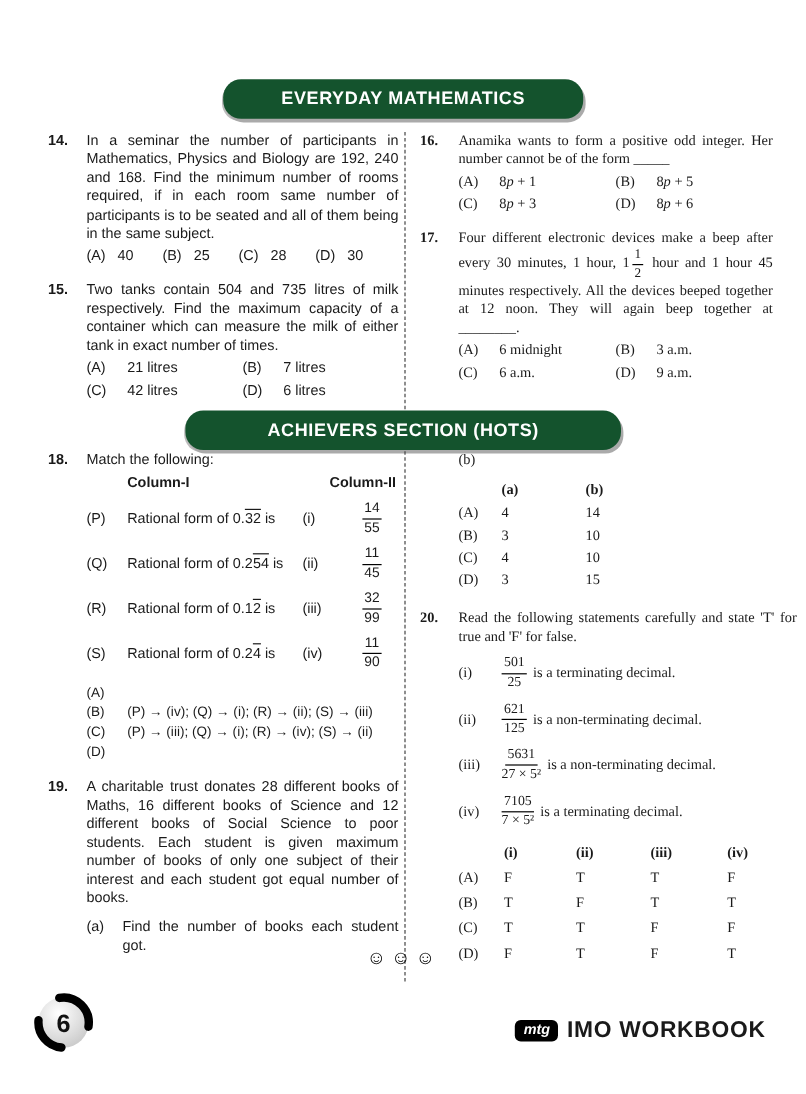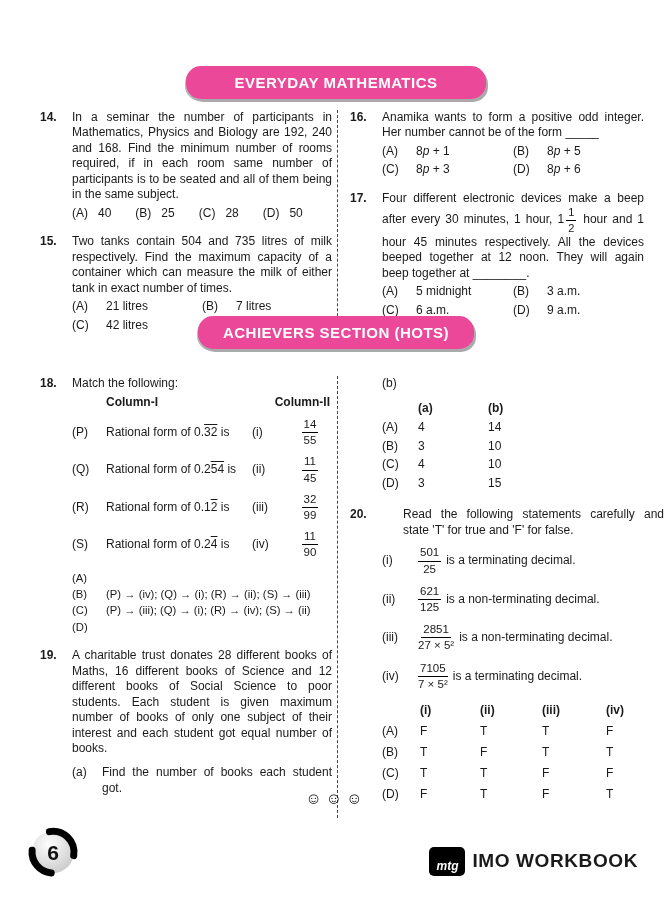--- a/index.html
+++ b/index.html
@@ -5,32 +5,32 @@
   html,body { margin:0; padding:0; }
   body { font-family: "Liberation Sans", sans-serif; background:#888; }
   .page {
     position:relative; width:672px; height:912px; margin:0 auto;
     background:#fff; color:#1a1a1a; overflow:hidden;
     font-size:12px; line-height:1.29;
   }
   
   .banner {
     position:absolute; left:50%; transform:translateX(-50%);
-    background:#ec4899; color:#fff; font-weight:bold; font-size:15px;
+    background:#14532d; color:#fff; font-weight:bold; font-size:15px;
     letter-spacing:.5px; text-align:center; padding:7px 0;
     border-radius:15px; box-shadow:2px 3px 0 #aaa, -1px 2px 0 #bbb;
   }
   .banner1 { top:66px; width:300px; }
-  .banner2 { top:316px; width:276px; }
+  .banner2 { top:342px; width:363px; }
   
   .section { position:absolute; left:0; right:0; display:flex; padding:0 28px 0 40px; box-sizing:border-box; }
   .section1 { top:110px; }
   .section2 { top:376px; }
   .col-left  { width:292px; flex:0 0 auto; }
-  .col-right { flex:1 1 auto; border-left:1px dashed #444; margin-left:5px; padding-left:12px; }
+  .col-right { flex:1 1 auto; border-left:1px dashed #444; margin-left:5px; padding-left:12px;font-family:Liberation Serif, serif; }
   
   .question { display:grid; grid-template-columns:32px 1fr; margin-bottom:13px; }
   .qnum { font-weight:bold; }
   .qtext { text-align:justify; }
   .opts-row { display:flex; gap:24px; margin-top:3px; }
   .opts-grid { display:grid; grid-template-columns:1fr 1fr; row-gap:3px; margin-top:3px; }
   .opt { display:flex; }
   .opt .olabel { width:34px; flex:0 0 auto; }
   .opts-row .opt .olabel { width:auto; margin-right:10px; }
   .italic { font-style:italic; }
@@ -50,26 +50,26 @@
   .subq { display:grid; grid-template-columns:30px 1fr; margin-top:9px; }
   
   .books-table { margin:8px 0 2px 0; }
   .books-row { display:grid; grid-template-columns:36px 70px 70px; line-height:1.55; }
   .tf-table { margin-top:8px; }
   .tf-row { display:grid; grid-template-columns:38px 60px 62px 64px 58px; line-height:1.75; }
   .thead { font-weight:bold; }
   
   .stmt { display:grid; grid-template-columns:34px auto 1fr; align-items:center; margin-bottom:9px; }
   .stmt .frac { font-size:11.5px; justify-self:start; margin-right:5px; }
-  .q20 .qtext { margin-bottom:8px;margin-left:21px; }
+  .q20 .qtext { margin-bottom:8px; }
   
   .smileys { position:absolute; top:789px; left:0; width:100%; text-align:center; font-size:16px; letter-spacing:4px; color:#000; }
   .page-badge { position:absolute; left:26px; top:822px; }
   .brand-footer { position:absolute; right:34px; top:847px; display:flex; align-items:center; gap:7px; }
-  .mtg-logo { background:#000; color:#fff; border-radius:5px; padding:12px 7px 3px; font-weight:bold; font-style:italic; font-size:12px; line-height:1.2; }
+  .mtg-logo { background:#000; color:#fff; border-radius:5px; padding:1px 7px 3px; font-weight:bold; font-style:italic; font-size:12px; line-height:1.2; }
   .book-title { font-weight:bold; font-size:19px; letter-spacing:.6px; }
 </style>
 </head>
 <body>
 
 <div class="page">
 
   <div class="banner banner1">EVERYDAY MATHEMATICS</div>
 
   <div class="section section1">
@@ -87,21 +87,21 @@
             <span class="opt">
                 <span class="olabel">(B)</span>
                 <span>25</span>
               </span>
             <span class="opt">
                 <span class="olabel">(C)</span>
                 <span>28</span>
               </span>
             <span class="opt">
                 <span class="olabel">(D)</span>
-                <span>50</span>
+                <span>30</span>
               </span>
           </div>
         </div>
       </div>
 
       <div class="question">
         <div class="qnum">15.</div>
         <div>
           <div class="qtext">Two tanks contain 504 and 735 litres of milk respectively. Find the maximum capacity of a container which can measure the milk of either tank in exact number of times.</div>
           <div class="opts-grid">
@@ -156,21 +156,21 @@
       <div class="question">
         <div class="qnum">17.</div>
         <div>
           <div class="qtext"><span>Four different electronic devices make a beep after every 30 minutes, 1 hour, 1</span><span class="frac">
                 <span class="fnum">1</span>
                 <span class="fden">2</span>
               </span><span> hour and 1 hour 45 minutes respectively. All the devices beeped together at 12 noon. They will again beep together at ________.</span></div>
           <div class="opts-grid">
             <span class="opt">
                 <span class="olabel">(A)</span>
-                <span>5 midnight</span>
+                <span>6 midnight</span>
               </span>
             <span class="opt">
                 <span class="olabel">(B)</span>
                 <span>3 a.m.</span>
               </span>
             <span class="opt">
                 <span class="olabel">(C)</span>
                 <span>6 a.m.</span>
               </span>
             <span class="opt">
@@ -324,21 +324,21 @@
             <span>(ii)</span>
             <span class="frac">
                 <span class="fnum">621</span>
                 <span class="fden">125</span>
               </span>
             <span>is a non-terminating decimal.</span>
           </div>
           <div class="stmt">
             <span>(iii)</span>
             <span class="frac">
-                <span class="fnum">2851</span>
+                <span class="fnum">5631</span>
                 <span class="fden">27 × 5²</span>
               </span>
             <span>is a non-terminating decimal.</span>
           </div>
           <div class="stmt">
             <span>(iv)</span>
             <span class="frac">
                 <span class="fnum">7105</span>
                 <span class="fden">7 × 5²</span>
               </span>

